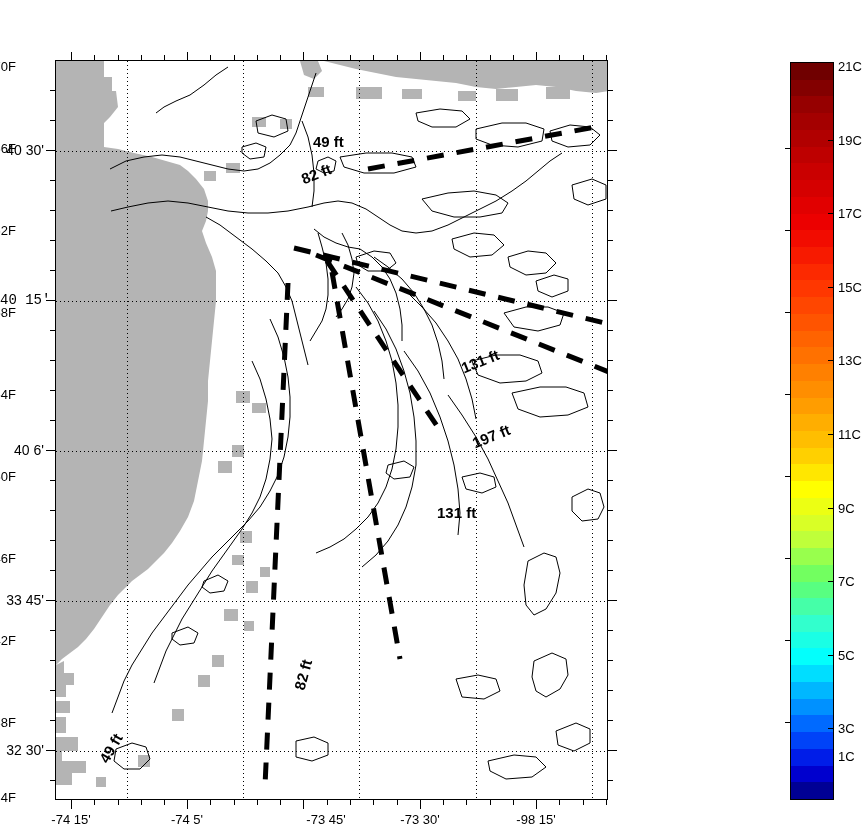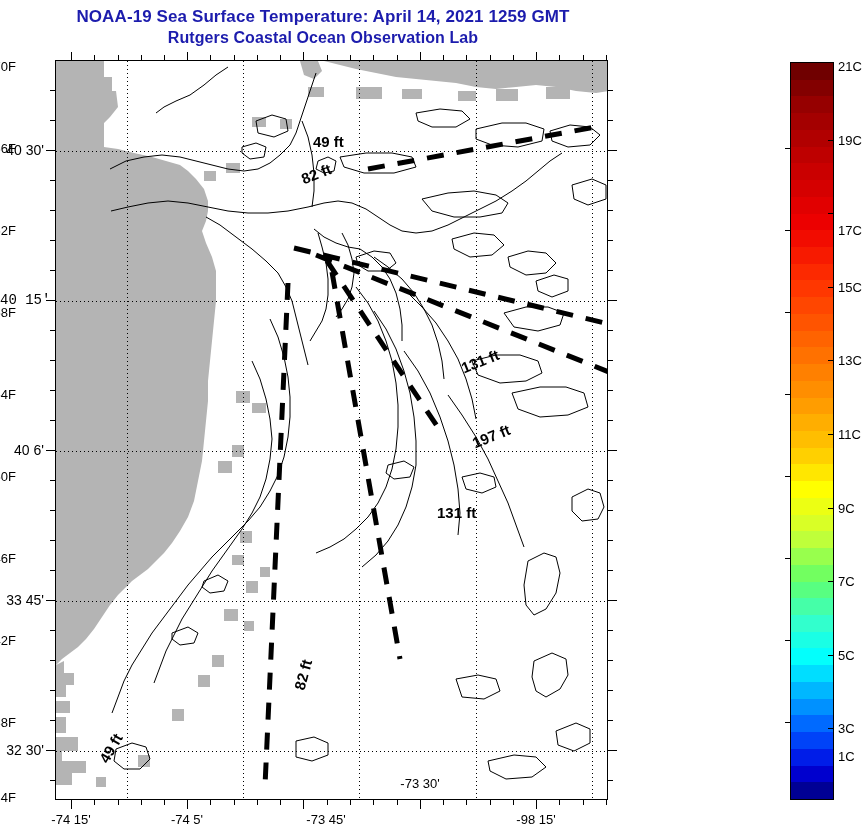--- a/index.html
+++ b/index.html
@@ -85,24 +85,20 @@
   .cb-lab-c {
     position: absolute; left: 838px; font-size: 13px; color: #000;
     transform: translateY(-50%); white-space: nowrap;
   }
 </style>
 </head>
 <body>
 
 <div id="root">
 
-  <div class="title-block">
-    <div>NOAA-19 Sea Surface Temperature:  April 14, 2021 1259 GMT</div>
-    <div class="title-line2">Rutgers Coastal Ocean Observation Lab</div>
-  </div>
 
   <div id="map-frame">
     <div id="map-inner">
 
       <svg class="overlay" viewBox="0 0 553 740" preserveAspectRatio="none">
 
         <g>
           <path fill="#b4b4b4" stroke="none" d="
             M0,0 L48,0 L48,16 L56,16 L56,30 L60,30 L62,46 L54,56 L48,62 L48,86
             L62,88 L78,92 L96,96 L110,100 L124,104 L132,110 L140,118 L148,128
@@ -310,21 +306,21 @@
     <div class="tick tick-x" style="left:466px; top:55px;"></div>
     <div class="tick tick-x" style="left:490px; top:55px;"></div>
     <div class="tick tick-x" style="left:513px; top:55px;"></div>
     <div class="tick tick-x" style="left:559px; top:55px;"></div>
     <div class="tick tick-x" style="left:583px; top:55px;"></div>
     <div class="tick tick-x" style="left:606px; top:55px;"></div>
 
     <div class="xlab" style="left:71px;  top:812px;">-74 15'</div>
     <div class="xlab" style="left:187px; top:812px;">-74 5'</div>
     <div class="xlab" style="left:310px; top:812px;margin-left:16px;">-73 45'</div>
-    <div class="xlab" style="left:420px; top:776px;">-73 30'</div>
+    <div class="xlab" style="left:420px; top:812px;">-73 30'</div>
     <div class="xlab" style="left:536px; top:812px;">-98 15'</div>
   </div>
 
   <div>
     <div class="tick tick-y major" style="left:46px; top:150px;"></div>
     <div class="tick tick-y major" style="left:46px; top:300px;"></div>
     <div class="tick tick-y major" style="left:46px; top:450px;"></div>
     <div class="tick tick-y major" style="left:46px; top:600px;"></div>
     <div class="tick tick-y major" style="left:46px; top:750px;"></div>
     <div class="tick tick-y" style="left:50px; top:90px;"></div>
@@ -402,21 +398,21 @@
     <div class="cb-tick-l" style="left:785px; top:394px;"></div>
     <div class="cb-tick-l" style="left:785px; top:476px;"></div>
     <div class="cb-tick-l" style="left:785px; top:558px;"></div>
     <div class="cb-tick-l" style="left:785px; top:640px;"></div>
     <div class="cb-tick-l" style="left:785px; top:722px;"></div>
   </div>
 
   <div>
     <div class="cb-lab-c" style="top:66px;">21C</div>
     <div class="cb-lab-c" style="top:140px;">19C</div>
-    <div class="cb-lab-c" style="top:230px;">17C</div>
+    <div class="cb-lab-c" style="top:213px;">17C</div>
     <div class="cb-lab-c" style="top:287px;">15C</div>
     <div class="cb-lab-c" style="top:360px;">13C</div>
     <div class="cb-lab-c" style="top:434px;">11C</div>
     <div class="cb-lab-c" style="top:508px;">9C</div>
     <div class="cb-lab-c" style="top:581px;">7C</div>
     <div class="cb-lab-c" style="top:655px;">5C</div>
     <div class="cb-lab-c" style="top:728px;">3C</div>
     <div class="cb-lab-c" style="top:756px;">1C</div>
     <div class="cb-tick-r" style="left:828px; top:140px;"></div>
     <div class="cb-tick-r" style="left:828px; top:213px;"></div>

